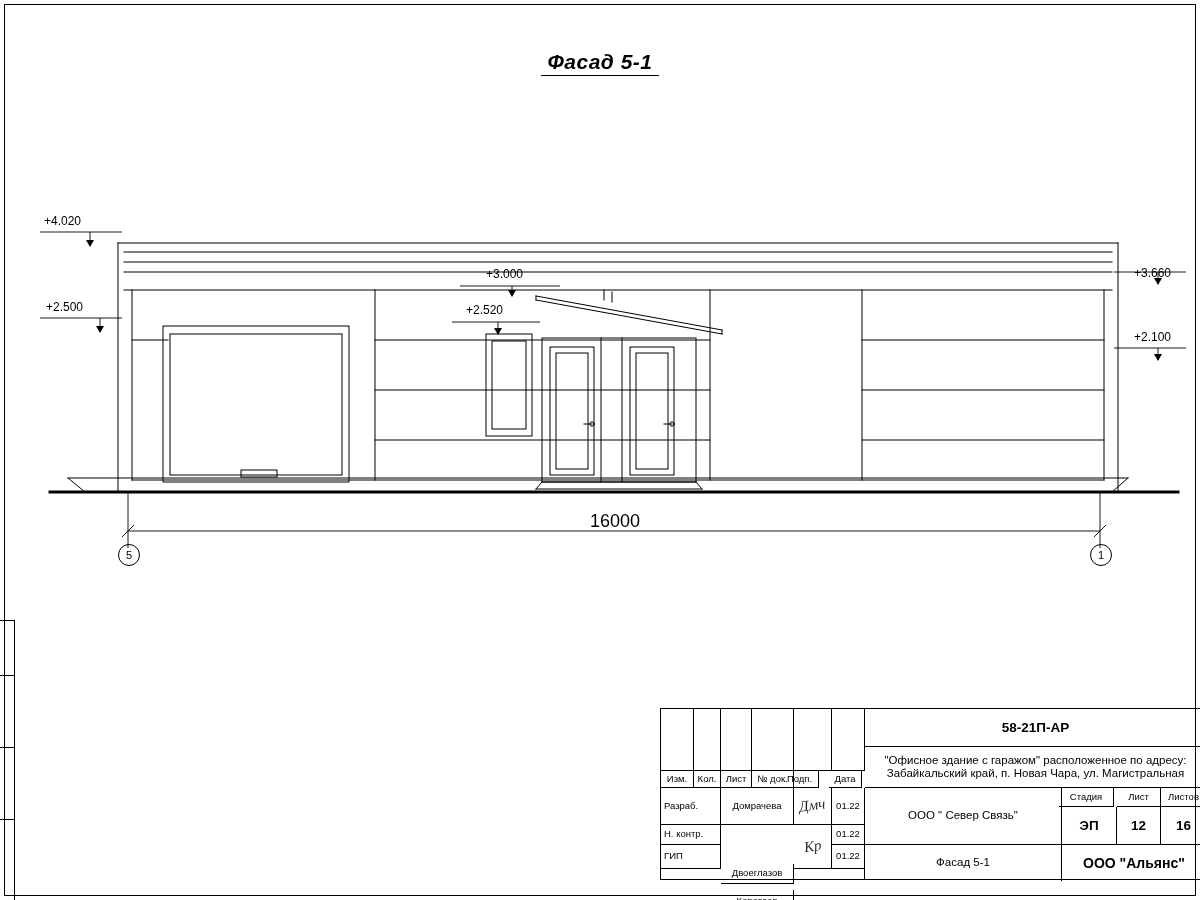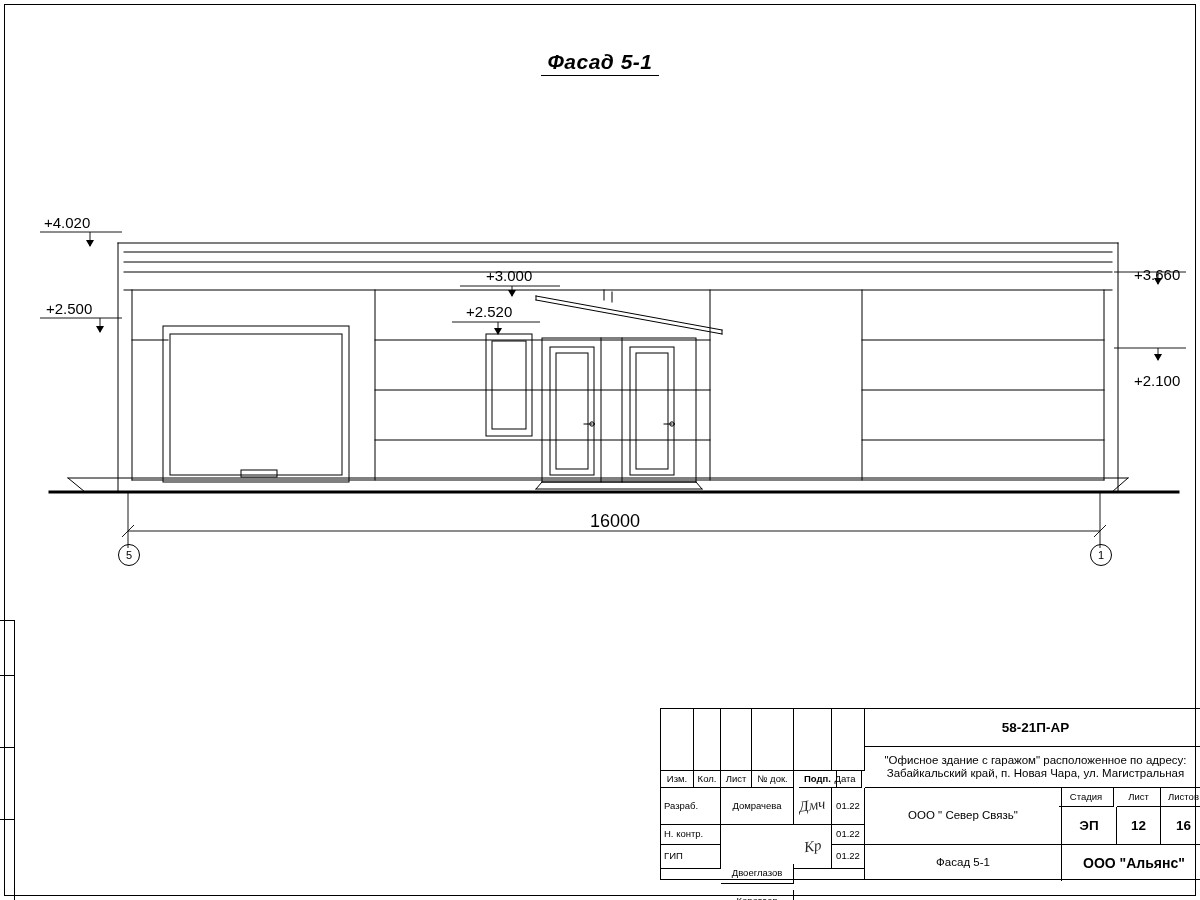--- a/index.html
+++ b/index.html
@@ -48,21 +48,21 @@
     height: 620px;
   }
 
   svg.vec {
     position: absolute;
     left: 0; top: 0;
   }
 
   .lv-label {
     position: absolute;
-    font-size: 15px;
+    font-size: 12px;
     white-space: nowrap;
   }
 
   .dim-label {
     position: absolute;
     font-size: 18px;
     white-space: nowrap;
   }
 
   .axis-circle {
@@ -257,21 +257,21 @@
         <line x1="122" y1="537" x2="134" y2="525"></line>
         <line x1="1094" y1="537" x2="1106" y2="525"></line>
       </g>
     </svg>
 
     <div class="lv-label" style="left:44px; top:214px;">+4.020</div>
     <div class="lv-label" style="left:46px; top:300px;">+2.500</div>
     <div class="lv-label" style="left:486px; top:267px;">+3.000</div>
     <div class="lv-label" style="left:466px; top:303px;">+2.520</div>
     <div class="lv-label" style="left:1134px; top:254px;margin-top:12px;">+3.660</div>
-    <div class="lv-label" style="left:1134px; top:330px;margin-top:42px;">+2.100</div>
+    <div class="lv-label" style="left:1134px; top:330px;">+2.100</div>
 
     <div class="dim-label" style="left:590px; top:511px;">16000</div>
 
     <div class="axis-circle" style="left:118px; top:544px;">5</div>
     <div class="axis-circle" style="left:1090px; top:544px;">1</div>
   </div>
 
   <div class="left-strip">
     <div class="seg" style="top:0px;"></div>
     <div class="seg" style="top:55px;"></div>
@@ -285,21 +285,21 @@
     <div class="cell b-r b-b" style="left:33px; top:0; width:27px; height:62px;"></div>
     <div class="cell b-r b-b" style="left:60px; top:0; width:31px; height:62px;"></div>
     <div class="cell b-r b-b" style="left:91px; top:0; width:42px; height:62px;"></div>
     <div class="cell b-r b-b" style="left:133px; top:0; width:38px; height:62px;"></div>
     <div class="cell b-r b-b" style="left:171px; top:0; width:33px; height:62px;"></div>
 
     <div class="cell b-r b-b tiny" style="left:0; top:62px; width:33px; height:17px;">Изм.</div>
     <div class="cell b-r b-b tiny" style="left:33px; top:62px; width:27px; height:17px;">Кол.</div>
     <div class="cell b-r b-b tiny" style="left:60px; top:62px; width:31px; height:17px;">Лист</div>
     <div class="cell b-r b-b tiny" style="left:91px; top:62px; width:42px; height:17px;">№ док.</div>
-    <div class="cell b-r b-b tiny" style="left:138px; top:62px; width:38px; height:17px;font-weight:bold;">Подп.</div>
+    <div class="cell b-r b-b tiny" style="left:120px; top:62px; width:38px; height:17px;">Подп.</div>
     <div class="cell b-r b-b tiny" style="left:168px; top:62px; width:33px; height:17px;">Дата</div>
 
     <div class="cell b-r b-b tiny" style="left:0; top:79px; width:60px; height:37px; justify-content:flex-start; padding-left:3px;">Разраб.</div>
     <div class="cell b-r b-b tiny" style="left:60px; top:79px; width:73px; height:37px;">Домрачева</div>
     <div class="cell b-r b-b" style="left:133px; top:79px; width:38px; height:37px;">
         <span class="sig">Дмч</span>
       </div>
     <div class="cell b-r b-b tiny" style="left:171px; top:79px; width:33px; height:37px;">01.22</div>
 
     <div class="cell b-r b-b tiny" style="left:0; top:116px; width:60px; height:20px; justify-content:flex-start; padding-left:3px;">Н. контр.</div>

